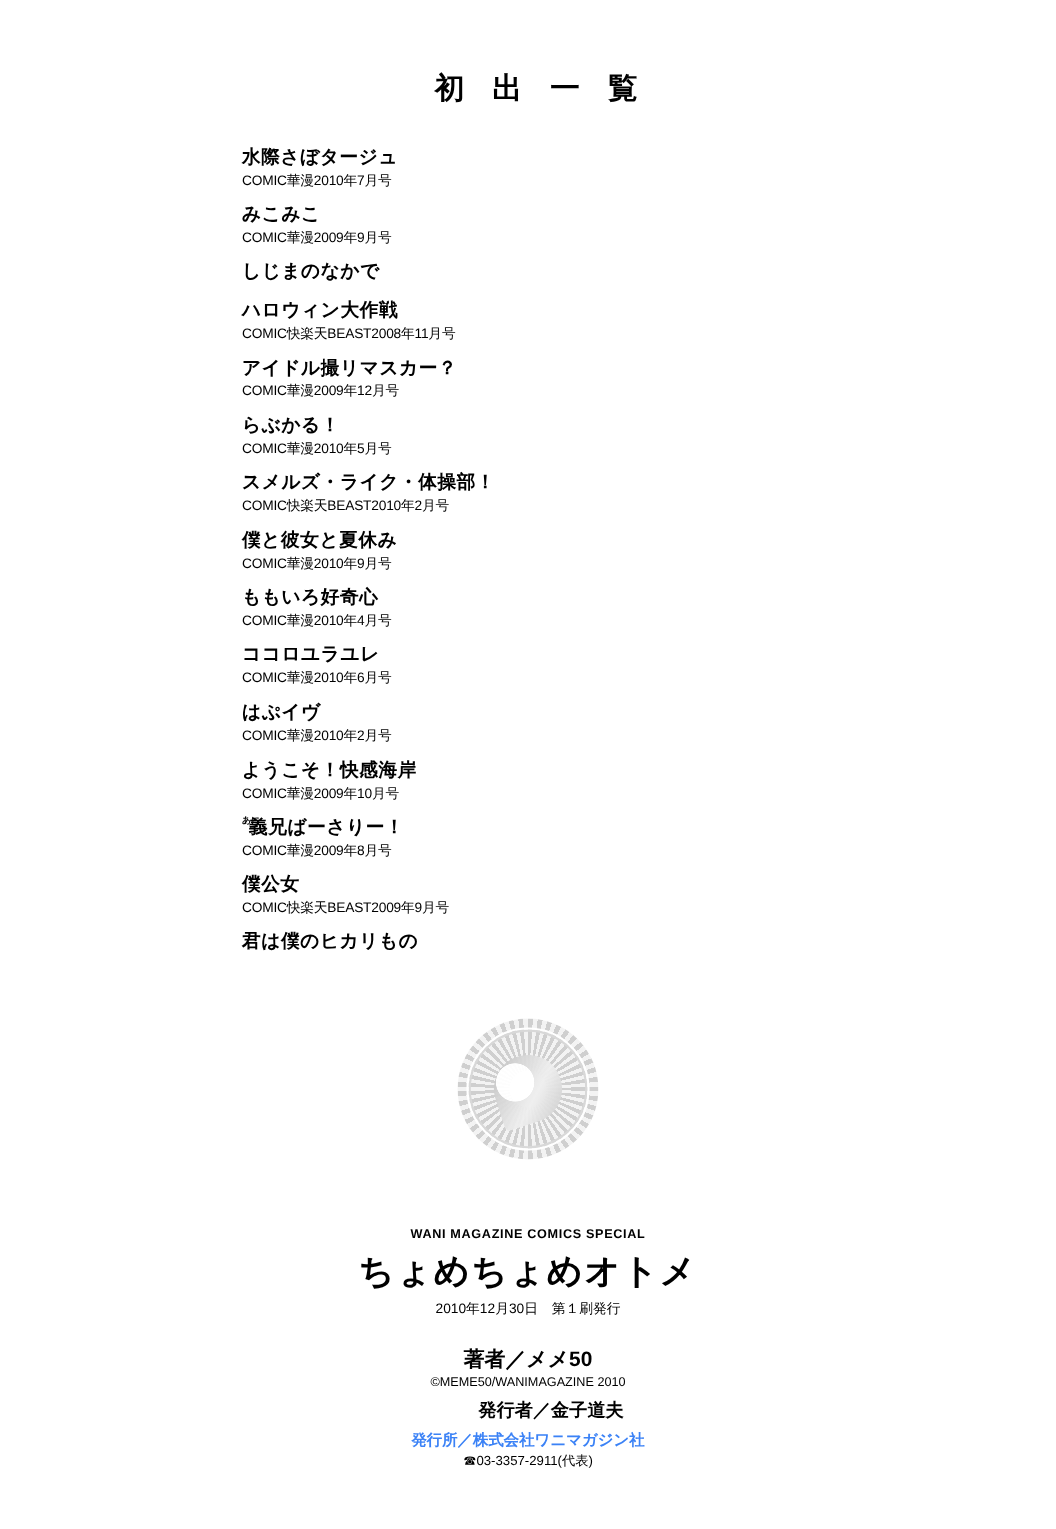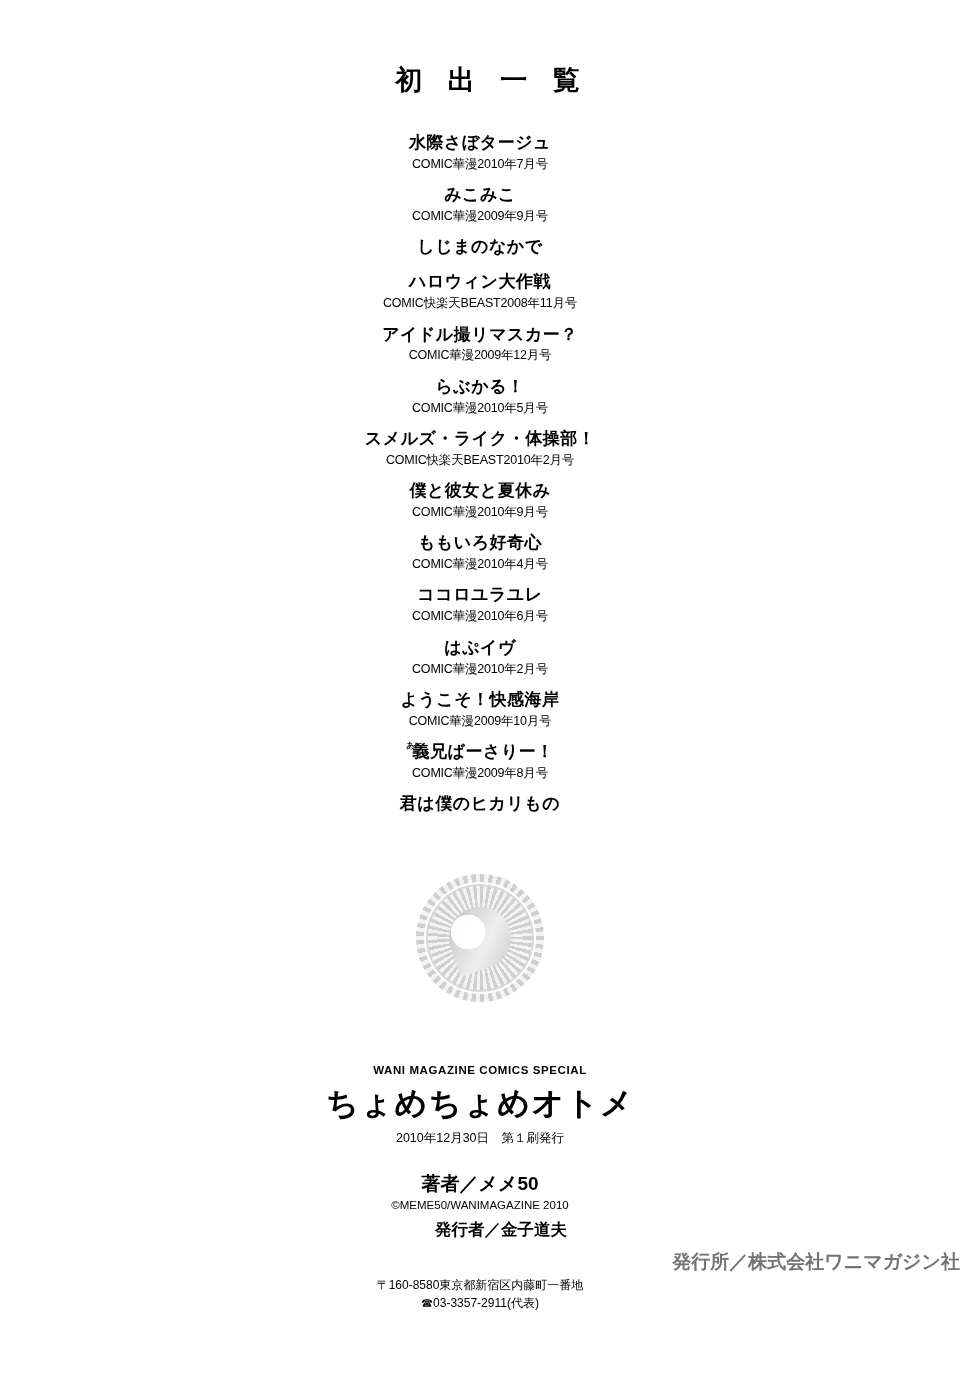--- a/index.html
+++ b/index.html
@@ -30,21 +30,21 @@
     margin-top: 62px;
     margin-bottom: 34px;
     color: #000;
     padding-left: 24px;
   }
   .entry-list {
     margin: 0 auto;
     width: 520px;
   }
   .entry {
-    text-align: center;
+    text-align: left;
     margin-bottom: 12px;
   }
   .entry-title {
     font-size: 17px;
     font-weight: bold;
     letter-spacing: 0.5px;
     line-height: 1.35;
     color: #000;
   }
   .entry-title .ruby {
@@ -139,25 +139,24 @@
     color: #000;
   }
   .imprint-line-bold {
     font-size: 16.5px;
     font-weight: bold;
     margin-top: 8px;
     color: #000;
     padding-left: 42px;
   }
   .imprint-publisher {
-    font-size: 19px;
+    font-size: 14px;
     font-weight: bold;
     margin-top: 8px;
-    color: #737373;
-    text-align: right;
+    color: #3b82f6;
   }
   .imprint-address {
     font-size: 12px;
     margin-top: 2px;
     color: #000;
   }
   .imprint-tel {
     font-size: 12px;
     margin-top: 1px;
     color: #000;
@@ -231,20 +230,24 @@
       <div class="entry-source">COMIC華漫2009年10月号</div>
     </div>
 
     <div class="entry">
       <div class="entry-title">
         <span class="ruby">あに</span><span>義兄ばーさりー！</span>
       </div>
       <div class="entry-source">COMIC華漫2009年8月号</div>
     </div>
 
+    <div class="entry">
+      <div class="entry-title">僕公女</div>
+      <div class="entry-source">COMIC快楽天BEAST2009年9月号</div>
+    </div>
 
     <div class="entry">
       <div class="entry-title">君は僕のヒカリもの</div>
     </div>
 
   </div>
 
   <div class="emblem-wrap">
     <div class="emblem"></div>
   </div>
@@ -253,18 +256,17 @@
     <div class="imprint-series">WANI MAGAZINE COMICS SPECIAL</div>
     <div class="imprint-booktitle">ちょめちょめオトメ</div>
     <div class="imprint-date">2010年12月30日　第１刷発行</div>
 
     <div class="imprint-author">著者／メメ50</div>
     <div class="imprint-copyright">©MEME50/WANIMAGAZINE 2010</div>
 
     <div class="imprint-line-bold">発行者／金子道夫</div>
 
     <div class="imprint-publisher">発行所／株式会社ワニマガジン社</div>
-    <div class="imprint-address">〒160-8580東京都新宿区内藤町一番地</div>
     <div class="imprint-tel">☎03-3357-2911(代表)</div>
 
   </div>
 
 </div>
 
 </body></html>

